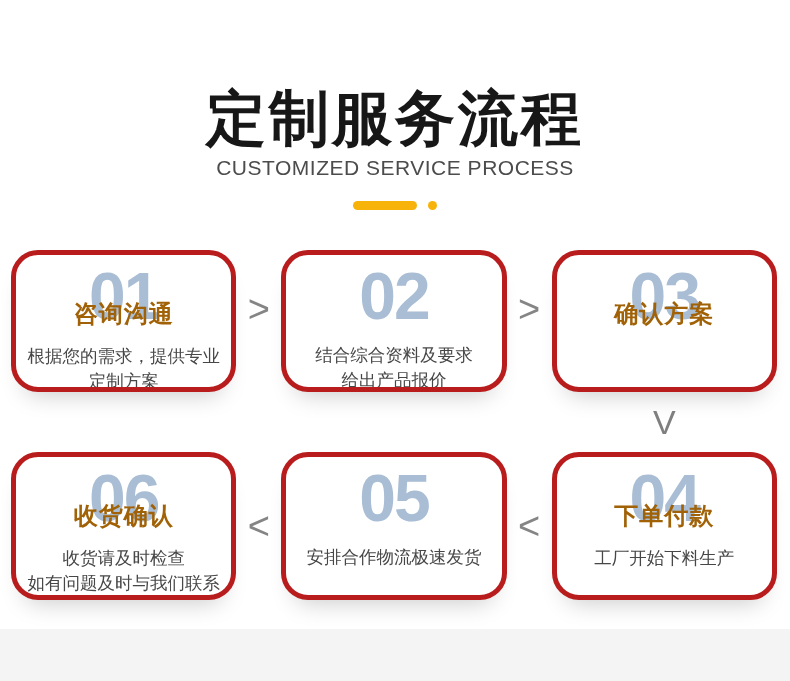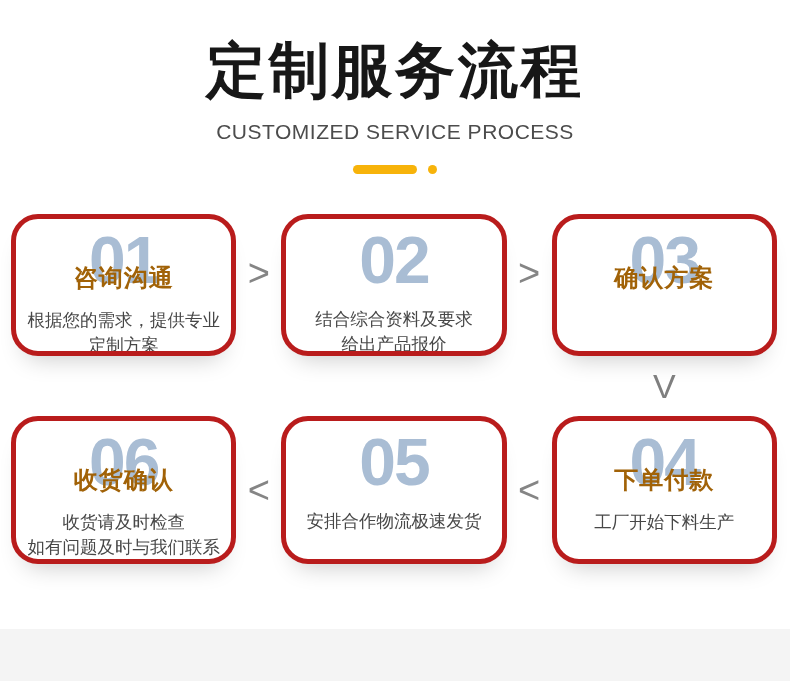--- a/index.html
+++ b/index.html
@@ -5,30 +5,30 @@
   * { margin: 0; padding: 0; box-sizing: border-box; }
   html, body { width: 790px; height: 681px; }
   body {
     background: #ffffff;
     font-family: "Liberation Sans", "DejaVu Sans", sans-serif;
     overflow: hidden;
   }
   .page { position: relative; width: 790px; height: 681px; }
 
   
-  .header { text-align: center; padding-top: 36px; }
+  .header { text-align: center; padding-top: 84px; }
   .title {
     font-size: 60px;
     font-weight: 900;
     color: #171717;
     letter-spacing: 3px;
     line-height: 1.15;
   }
   .subtitle {
-    margin-top: 15px;
+    margin-top: 3px;
     font-size: 21px;
     font-weight: 400;
     color: #4c4c4c;
     letter-spacing: 0.5px;
   }
   .accent {
     margin-top: 21px;
     display: flex;
     justify-content: center;
     align-items: center;

